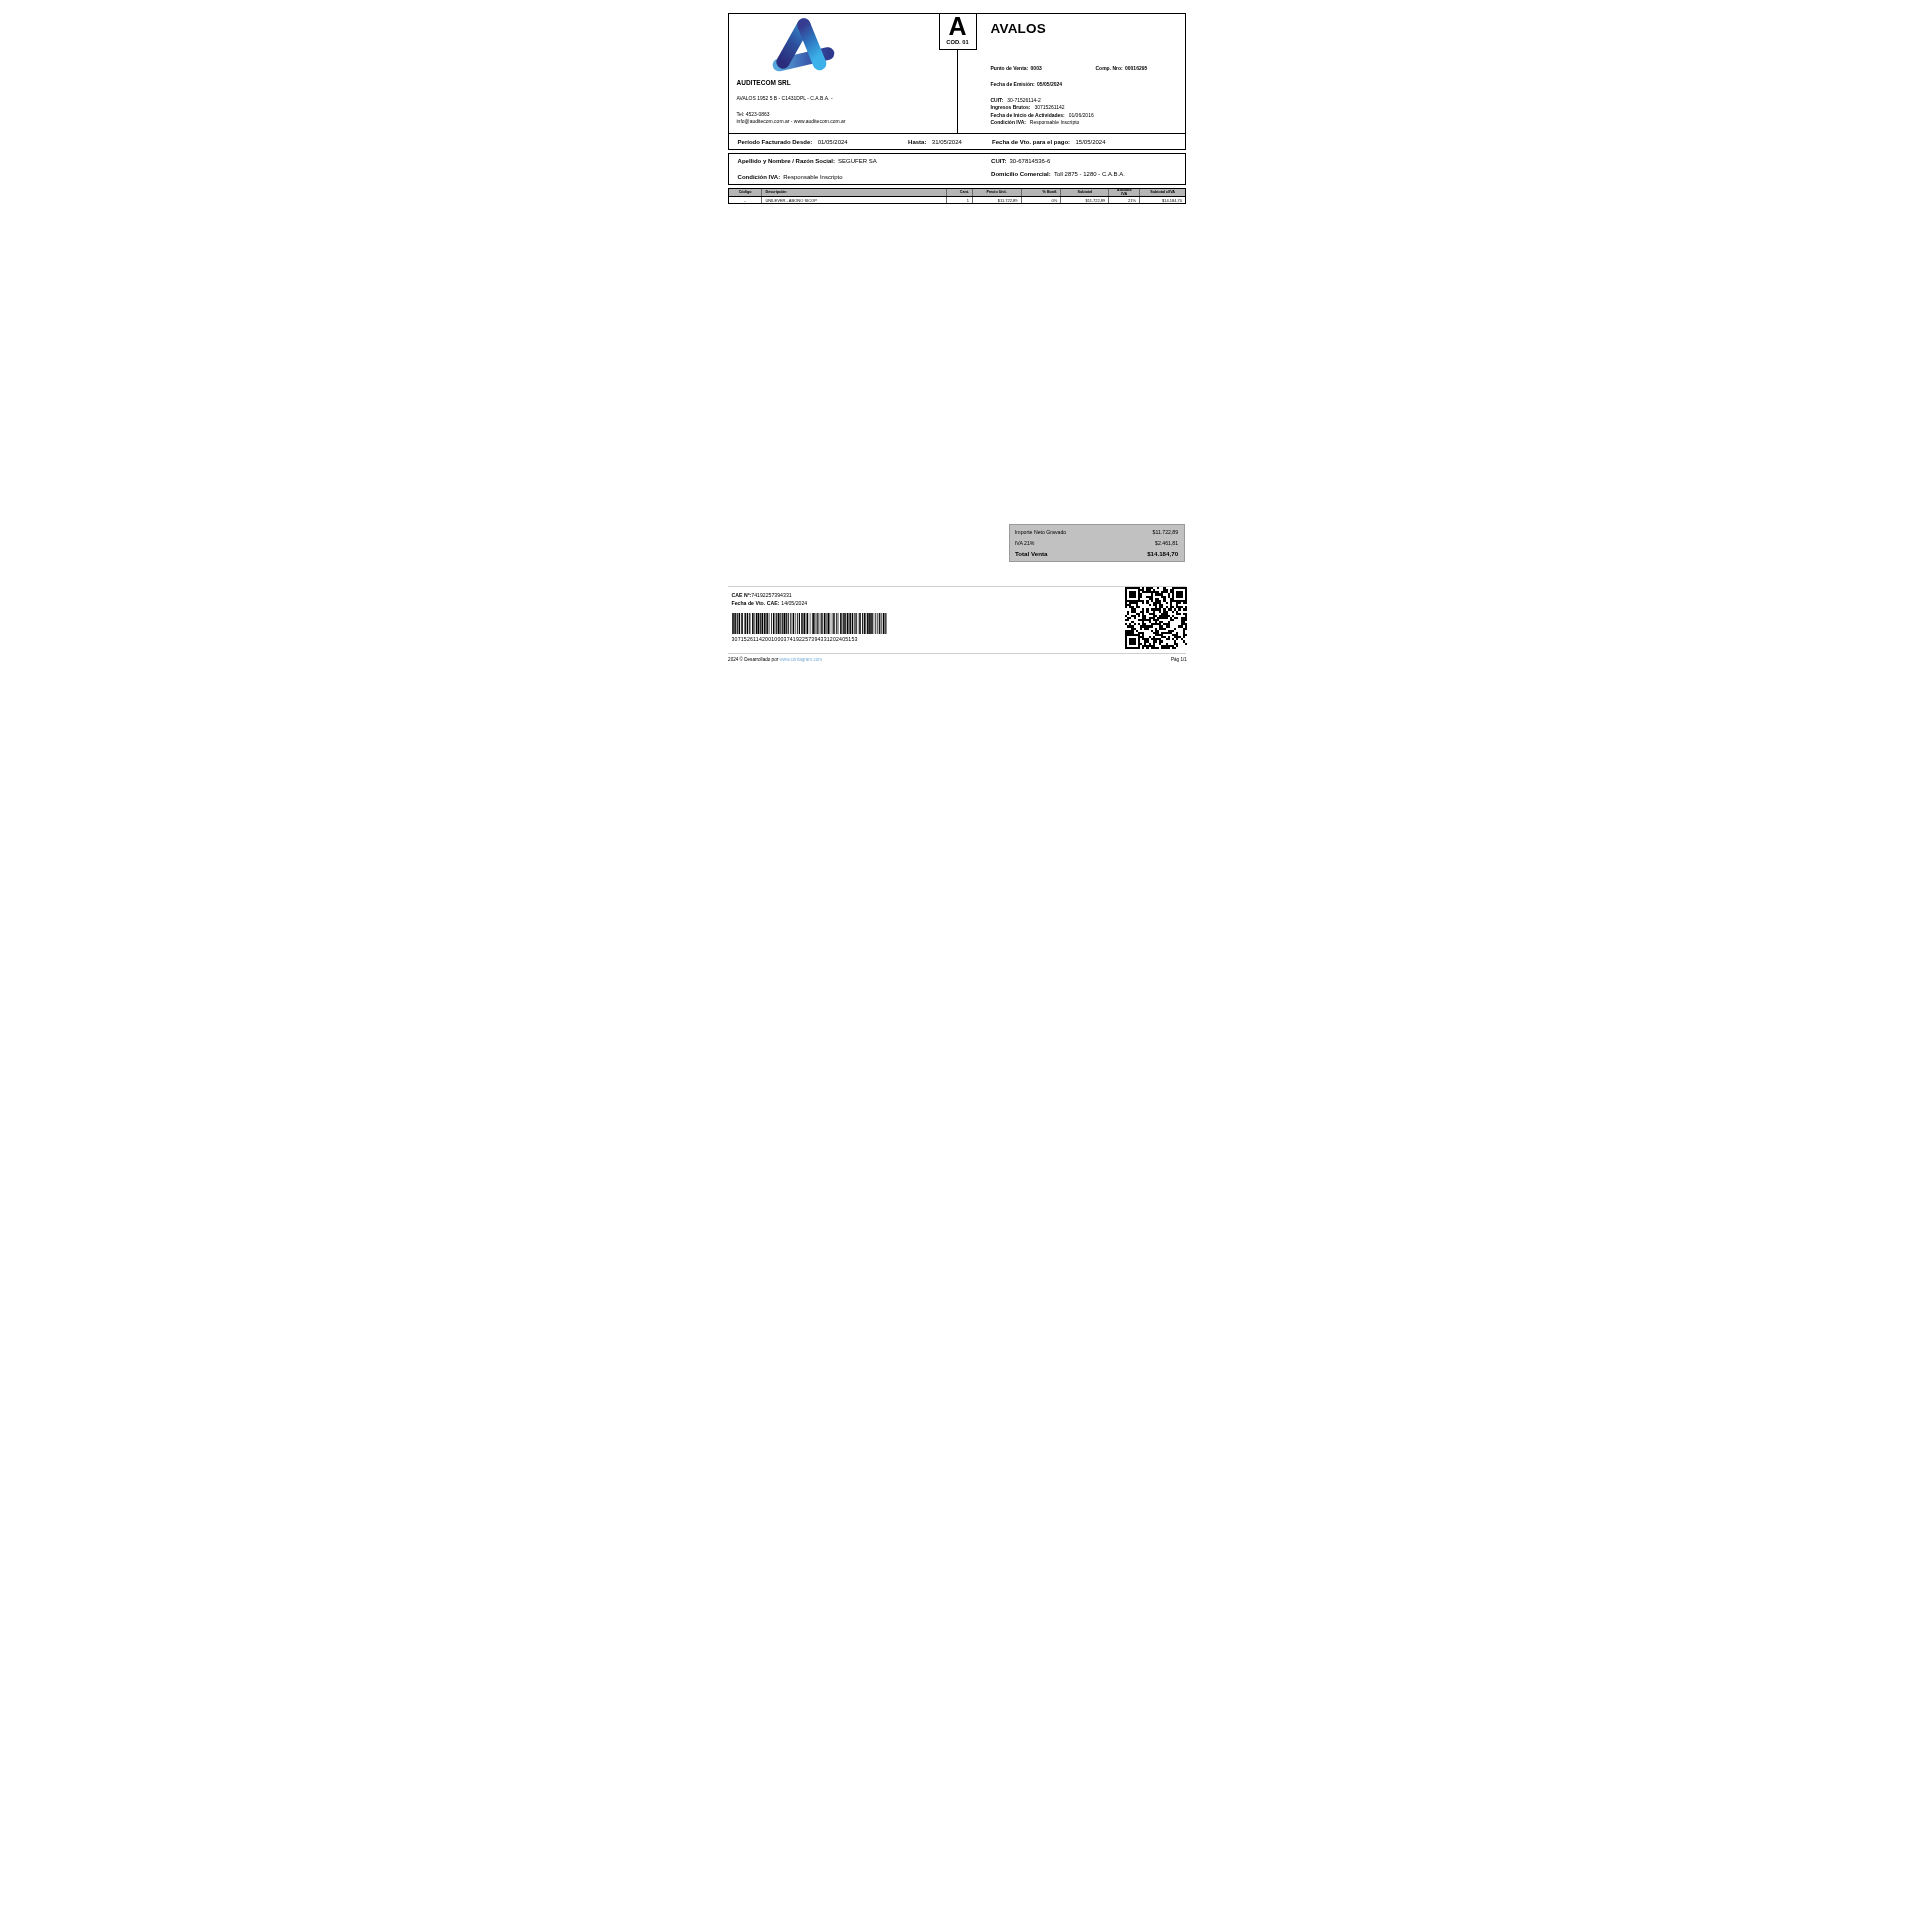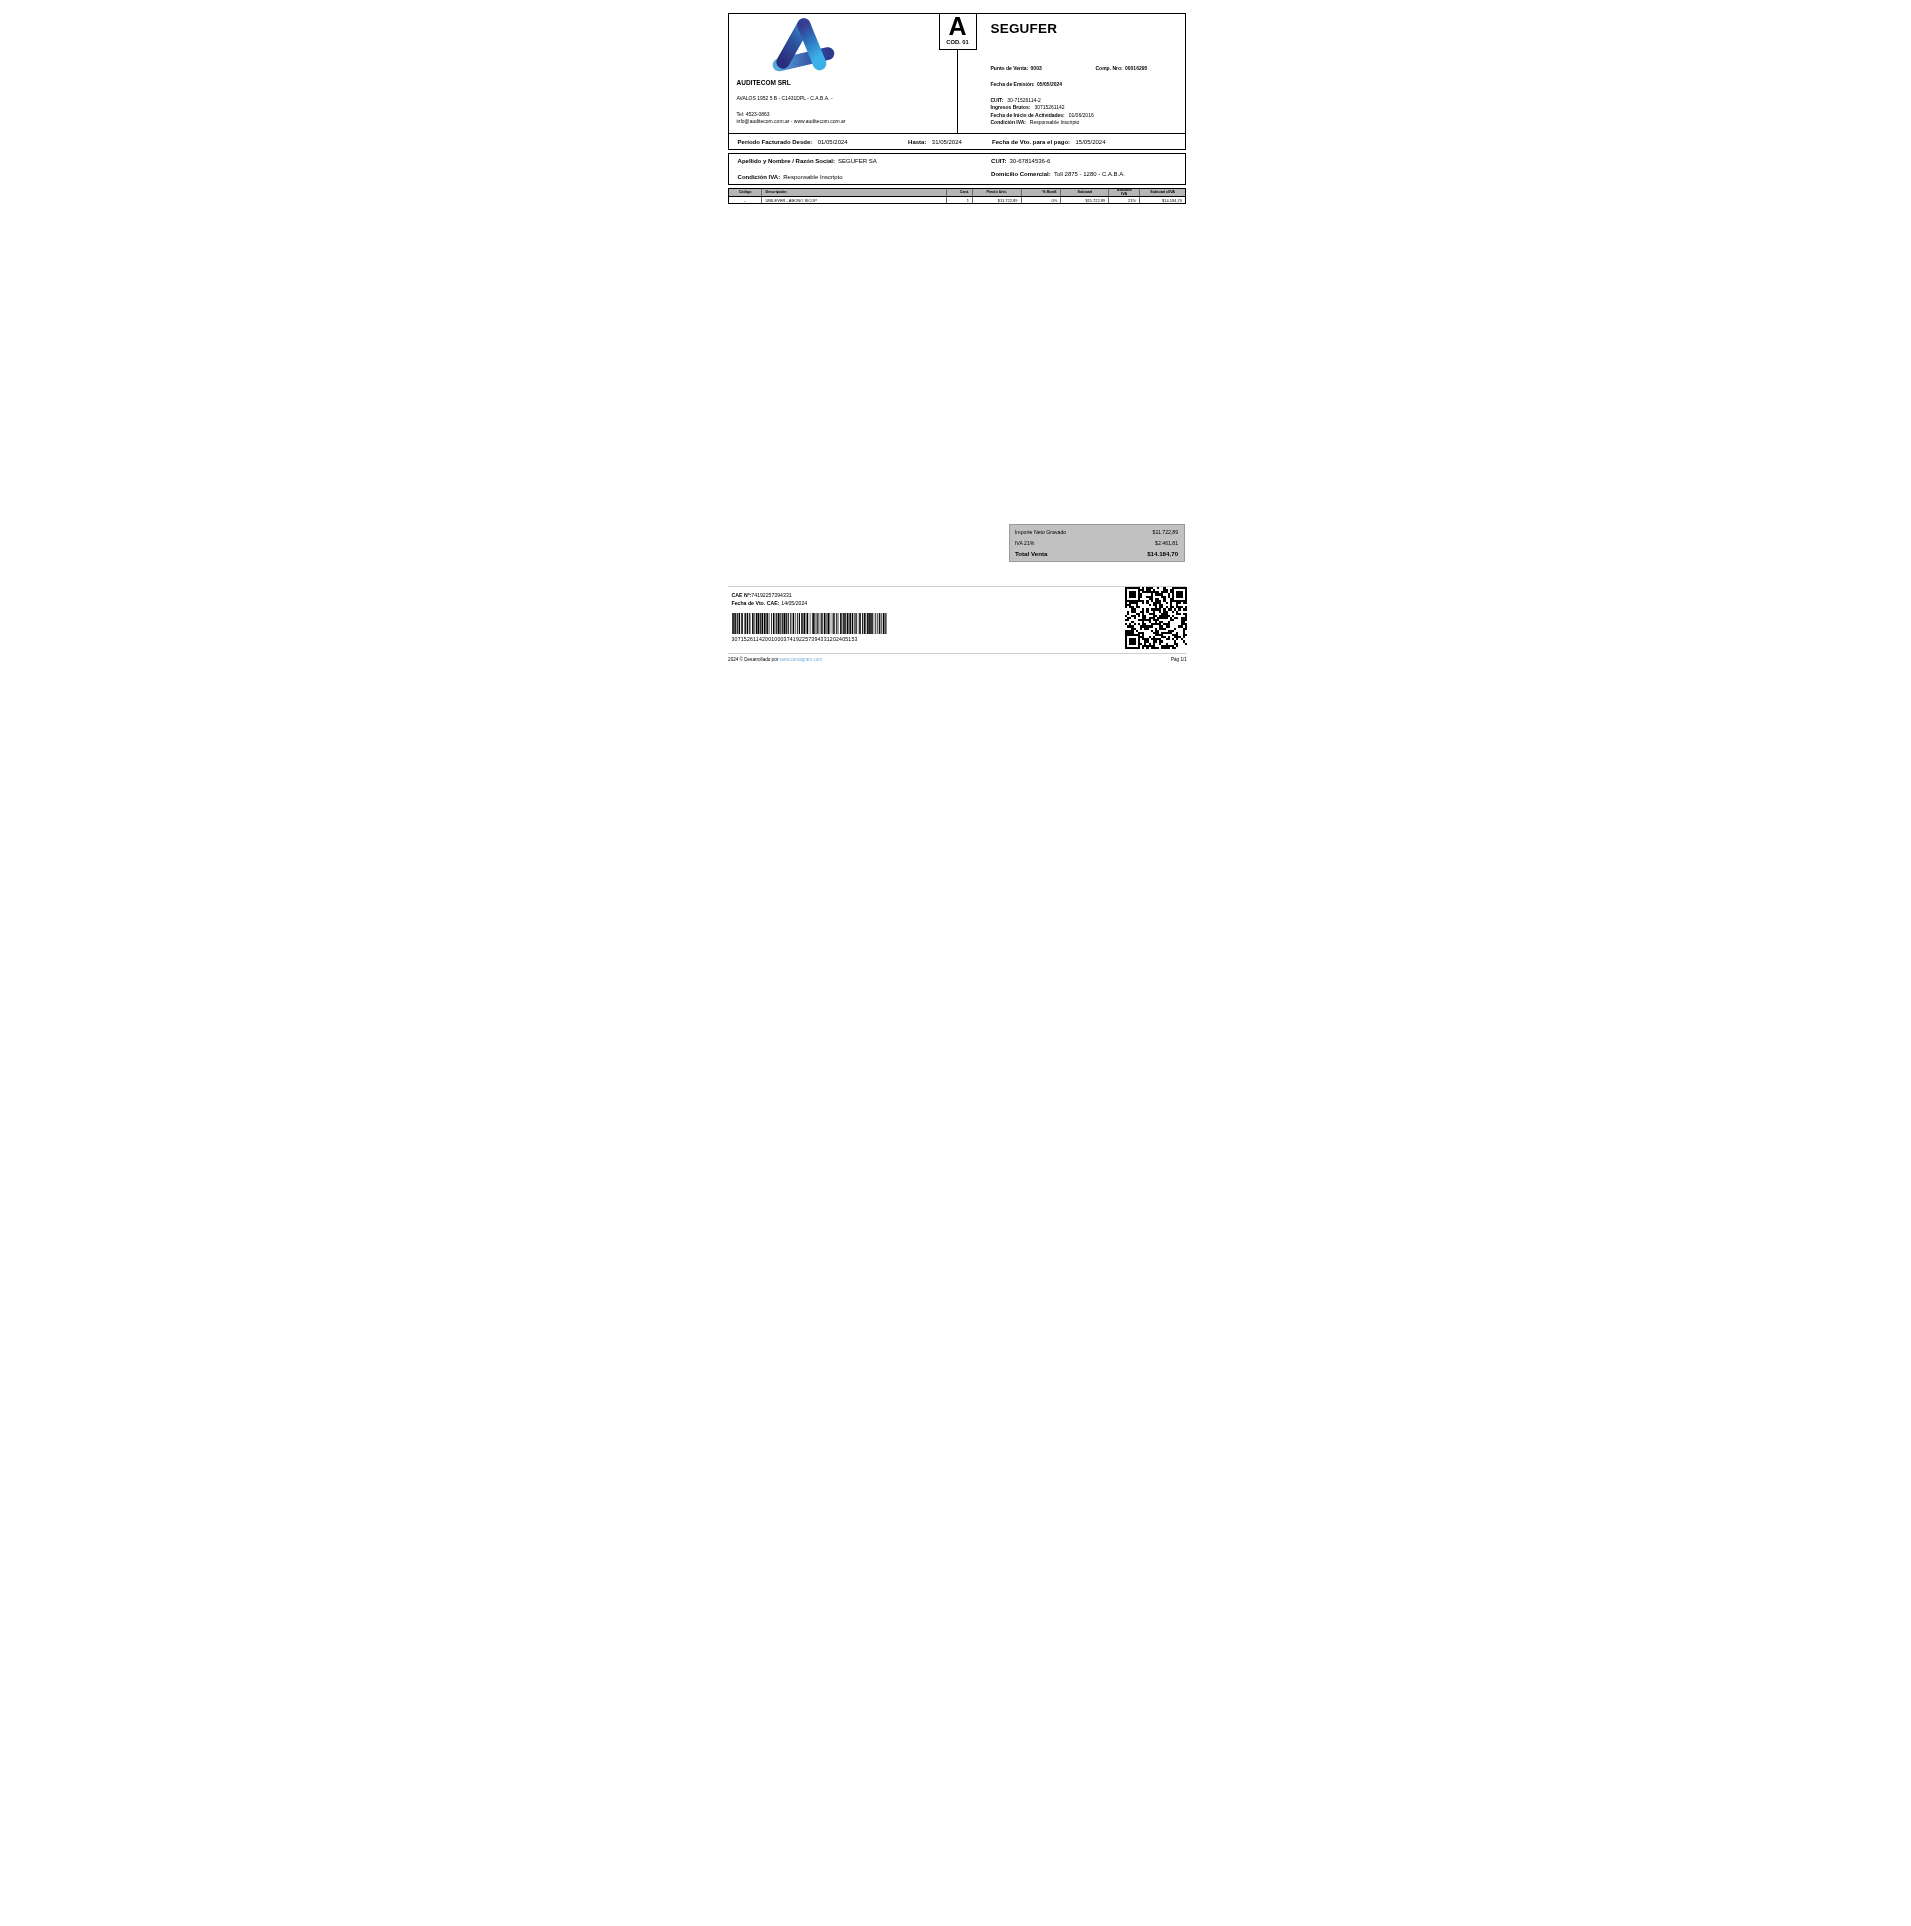--- a/index.html
+++ b/index.html
@@ -132,21 +132,21 @@
   <div class="abs seller-line seller-addr">AVALOS 1952 5 B - C1431DPL - C.A.B.A. -</div>
   <div class="abs seller-line seller-phone">Tel: 4523-0863</div>
   <div class="abs seller-line seller-web">info@auditecom.com.ar - www.auditecom.com.ar</div>
 
   <div class="abs letter-box">
     <div class="letter-big">A</div>
     <div class="letter-cod">COD. 01</div>
   </div>
   <div class="abs header-divider"></div>
 
-  <div class="abs doc-title">SEGUFER</div>
+  <div class="abs doc-title">AVALOS</div>
 
   <div class="abs hrow row-pv nw">
     <span class="b">Punto de Venta:</span><span class="b val">0003</span>
   </div>
   <div class="abs hrow row-comp nw">
     <span class="b">Comp. Nro:</span><span class="b val">00016295</span>
   </div>
   <div class="abs hrow row-emision nw">
     <span class="b">Fecha de Emisión:</span><span class="b val">05/05/2024</span>
   </div>

